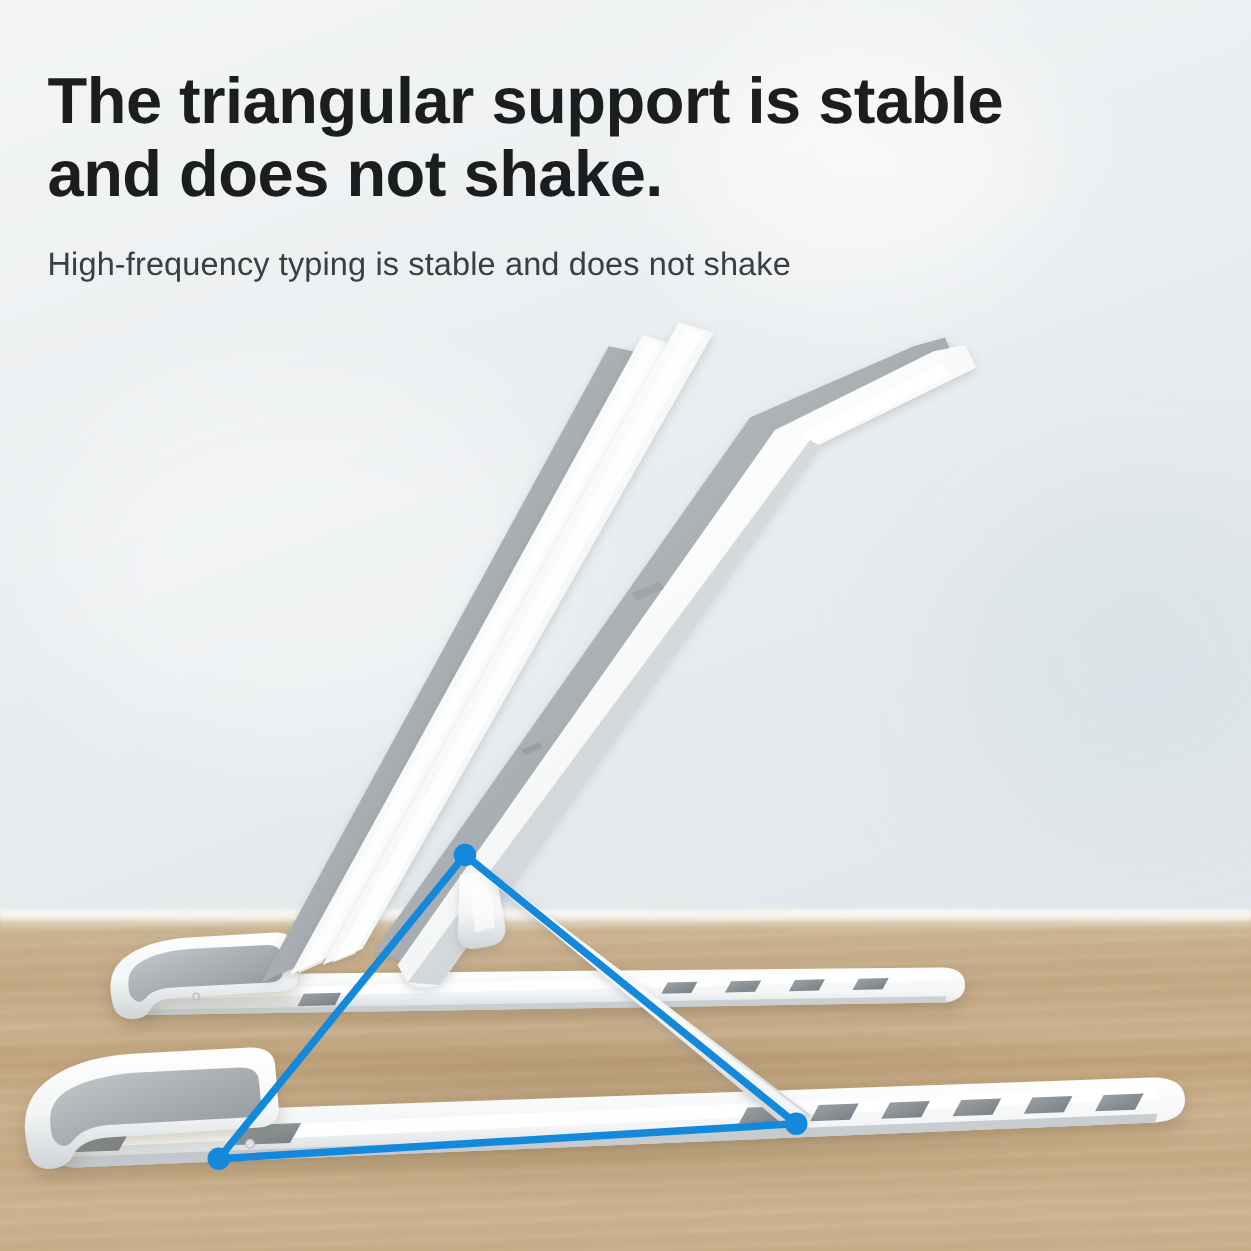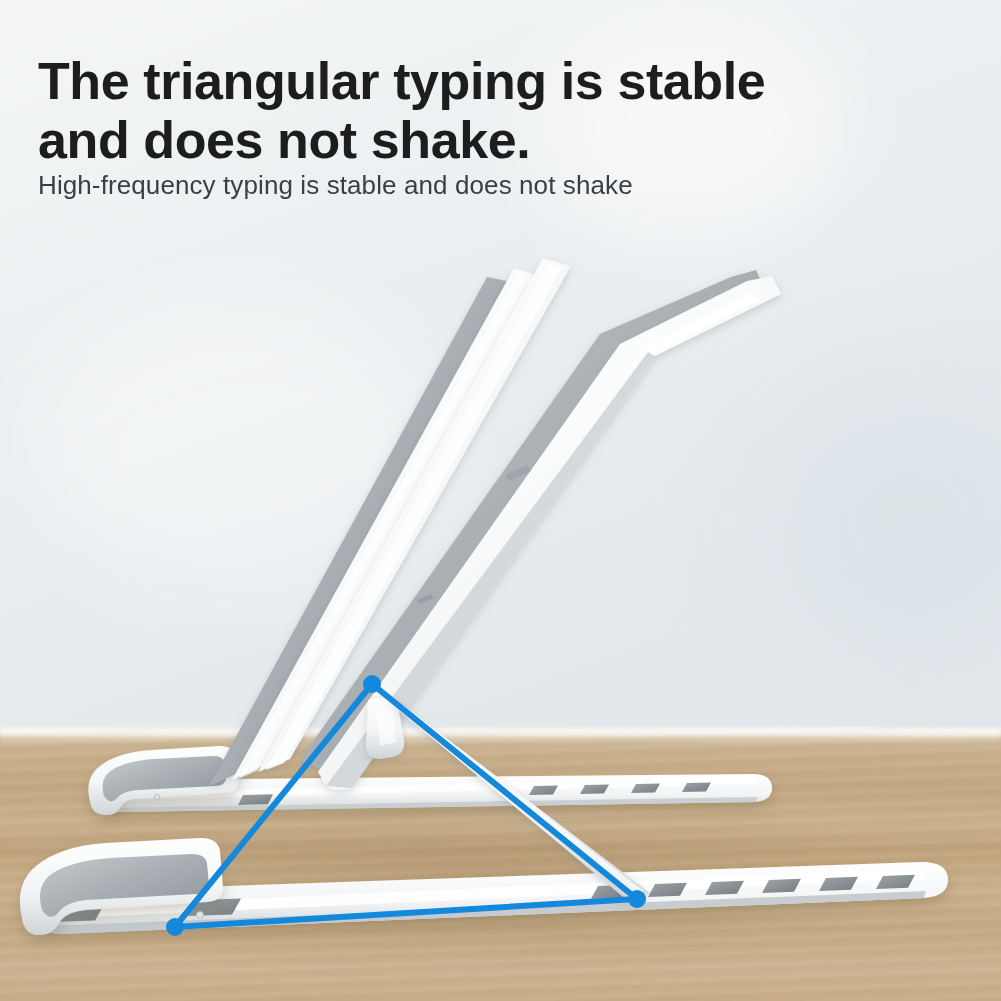--- a/index.html
+++ b/index.html
@@ -30,20 +30,21 @@
   .text-block{ position:absolute; left:38px; top:52px; width:880px; }
   .headline{
     font-size:52px;
     line-height:1.13;
     font-weight:700;
     color:#1b1d1f;
     letter-spacing:-.4px;
     white-space:pre-line;
   }
   .subhead{
+    margin-top:26px;
     font-size:26px;
     line-height:1.2;
     font-weight:400;
     color:#3b3f42;
     letter-spacing:.1px;
   }
 
   
   .desk{
     position:absolute; left:0; right:0; top:728px; bottom:0;
@@ -91,21 +92,21 @@
   <div class="wall-blob blob-b"></div>
   <div class="wall-blob blob-c"></div>
 
   <div class="desk">
     <div class="desk-grain"></div>
     <div class="desk-edge-glow"></div>
     <div class="desk-shadow-soft"></div>
   </div>
 
   <div class="text-block">
-    <div class="headline">The triangular typing is stable
+    <div class="headline">The triangular support is stable
 and does not shake.</div>
     <div class="subhead">High-frequency typing is stable and does not shake</div>
   </div>
 
   <svg class="triangle-svg" viewBox="0 0 1001 1001">
     <defs>
       <linearGradient id="gWhite" x1="0" y1="0" x2="1" y2="1">
         <stop offset="0%" stop-color="#ffffff"></stop>
         <stop offset="45%" stop-color="#fafbfb"></stop>
         <stop offset="78%" stop-color="#e6eaec"></stop>

